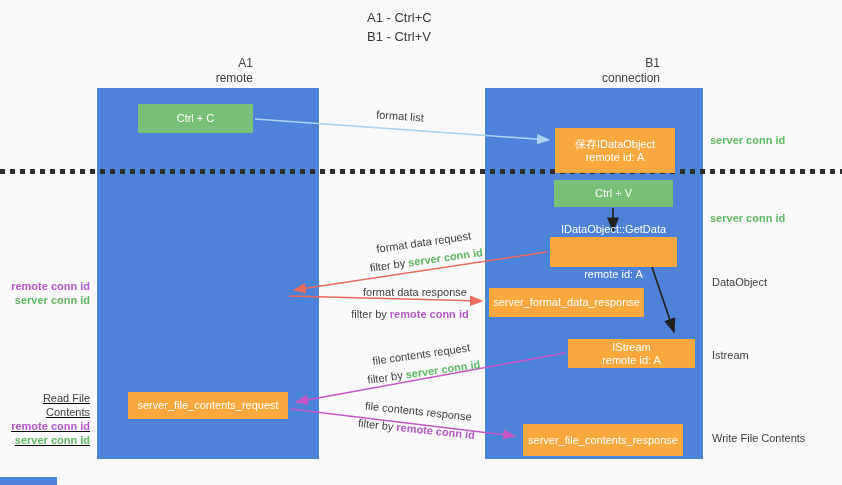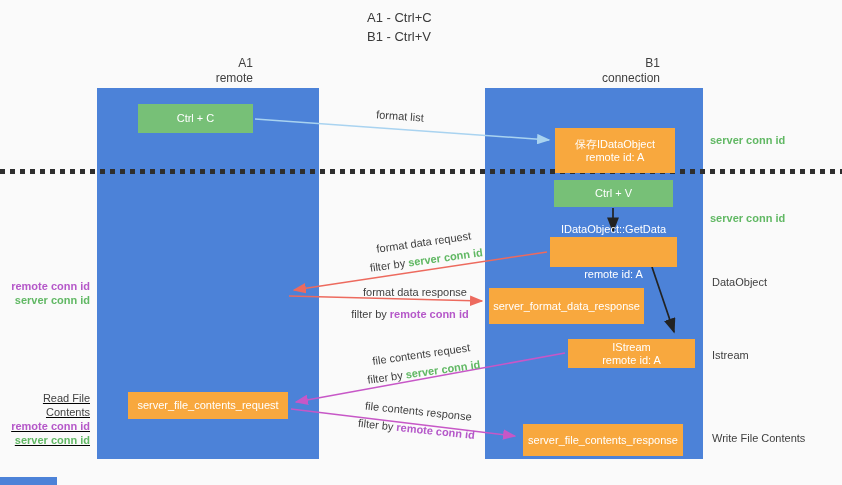--- a/index.html
+++ b/index.html
@@ -99,21 +99,21 @@
   <div class="node node-green" style="left:554px;top:180px;width:119px;height:27px;">
     <div>Ctrl + V</div>
   </div>
 
   <div class="node node-orange" style="left:550px;top:237px;width:127px;height:30px;gap:32px;">
     <div>IDataObject::GetData</div>
     <div>remote id: A</div>
   </div>
 
 
-  <div class="node node-orange" style="left:489px;top:288px;width:155px;height:36px;">
+  <div class="node node-orange" style="left:489px;top:288px;width:155px;height:29px;">
     <div>server_format_data_response</div>
   </div>
 
   <div class="node node-orange" style="left:568px;top:339px;width:127px;height:29px;">
     <div>IStream</div>
     <div>remote id: A</div>
   </div>
 
   <div class="node node-orange" style="left:128px;top:392px;width:160px;height:27px;">
     <div>server_file_contents_request</div>

